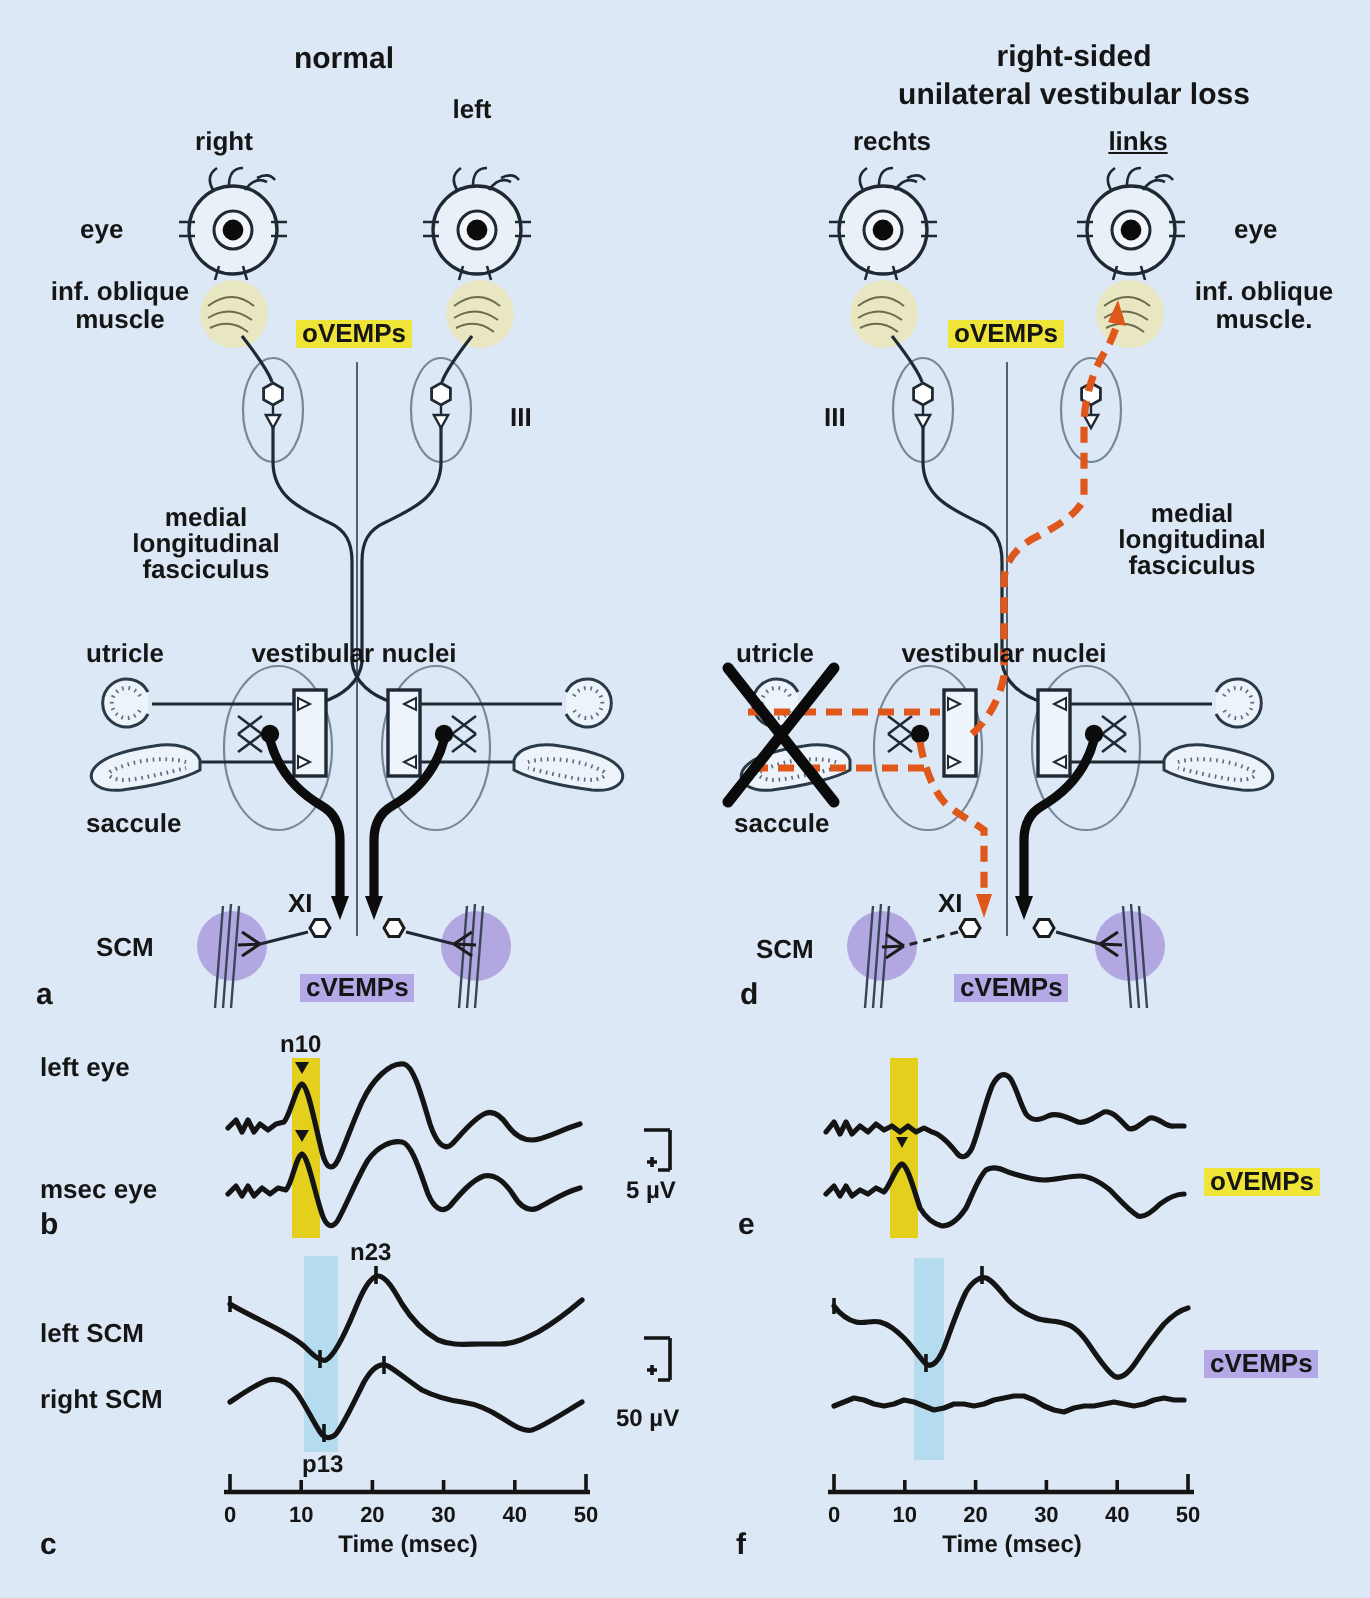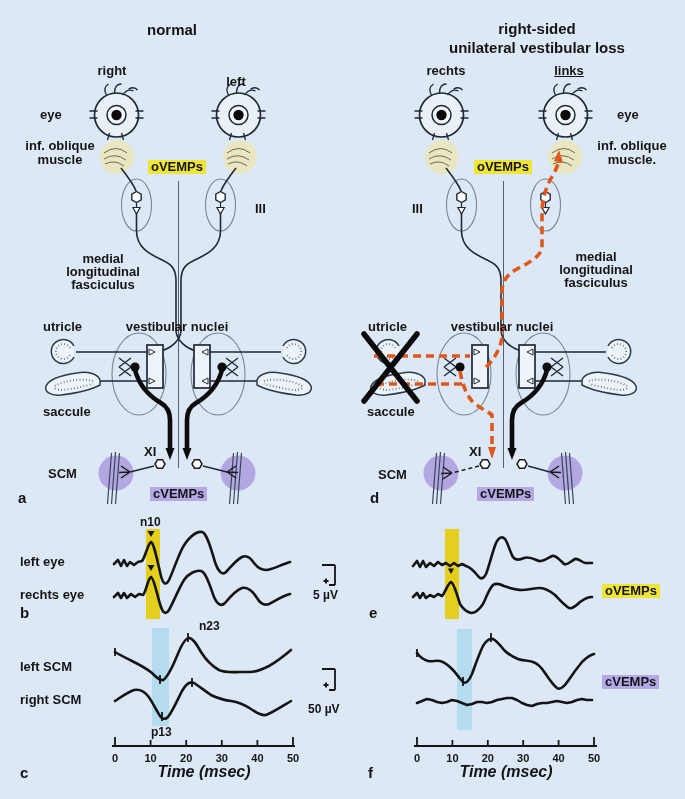--- a/index.html
+++ b/index.html
@@ -3,21 +3,21 @@
 <meta charset="utf-8">
 <style>
   html,body{margin:0;padding:0;}
   .figure{position:relative;width:685px;height:799px;background:#dce8f5;overflow:hidden;
           font-family:"Liberation Sans","DejaVu Sans",sans-serif;}
   .lbl{position:absolute;font-weight:bold;font-size:13px;line-height:14px;color:#151515;white-space:nowrap;}
   .ctr{text-align:center;}
   .title{font-size:15px;line-height:19px;}
   .panel-letter{font-size:15px;}
   .tick{font-size:11px;width:20px;text-align:center;}
-  .axis-label{font-size:16px;font-style:italic;}
+  .axis-label{font-size:12px;}
   .small{font-size:12px;}
   .hl-y{background:#efe438;padding:0 3px;margin-top:16px;}
   .hl-p{background:#b4a8e6;padding:0 3px;}
   svg{position:absolute;left:0;top:0;}
   .thin{stroke:#1f2933;stroke-width:1.6;fill:none;}
   .hair{stroke:#53616e;stroke-width:1;fill:none;}
   .conn{stroke:#1f2933;stroke-width:1.5;fill:none;}
   .thick{stroke:#0c0c0c;stroke-width:4.6;fill:none;stroke-linejoin:round;}
   .trace{stroke:#141414;stroke-width:2.6;fill:none;stroke-linecap:round;stroke-linejoin:round;}
   .tickmark{stroke:#141414;stroke-width:1.8;fill:none;}
@@ -205,21 +205,21 @@
   </g>
 </svg>
 
 <div class="lbl title ctr" style="left:112px;top:20px;width:120px;">normal</div>
 <div class="lbl title ctr" style="left:427px;top:19px;width:220px;">
   <span style="display:block">right-sided</span>
   <span style="display:block">unilateral vestibular loss</span>
 </div>
 
 <div class="lbl ctr" style="left:82px;top:64px;width:60px;">right</div>
-<div class="lbl ctr" style="left:206px;top:75px;width:60px;">left</div>
+<div class="lbl ctr" style="left:206px;top:48px;width:60px;">left</div>
 <div class="lbl" style="left:40px;top:108px;">eye</div>
 <div class="lbl ctr" style="left:18px;top:139px;width:84px;">
   <span style="display:block">inf. oblique</span>
   <span style="display:block">muscle</span>
 </div>
 <div class="lbl hl-y" style="left:148px;top:144px;">oVEMPs</div>
 <div class="lbl" style="left:255px;top:202px;">III</div>
 <div class="lbl ctr" style="left:58px;top:252px;width:90px;line-height:13px;">
   <span style="display:block">medial</span>
   <span style="display:block">longitudinal</span>
@@ -248,29 +248,29 @@
   <span style="display:block">fasciculus</span>
 </div>
 <div class="lbl" style="left:368px;top:320px;">utricle</div>
 <div class="lbl ctr" style="left:440px;top:320px;width:124px;">vestibular nuclei</div>
 <div class="lbl" style="left:367px;top:405px;">saccule</div>
 <div class="lbl" style="left:469px;top:445px;">XI</div>
 <div class="lbl" style="left:378px;top:468px;">SCM</div>
 <div class="lbl hl-p" style="left:477px;top:487px;">cVEMPs</div>
 <div class="lbl panel-letter" style="left:370px;top:491px;">d</div>
 
-<div class="lbl" style="left:20px;top:555px;">left eye</div>
-<div class="lbl" style="left:20px;top:588px;">rechts eye</div>
+<div class="lbl" style="left:20px;top:527px;">left eye</div>
+<div class="lbl" style="left:20px;top:588px;">msec eye</div>
 <div class="lbl small" style="left:140px;top:515px;">n10</div>
 <div class="lbl small" style="left:313px;top:588px;">5 µV</div>
 <div class="lbl panel-letter" style="left:20px;top:606px;">b</div>
 
 <div class="lbl" style="left:20px;top:660px;">left SCM</div>
 <div class="lbl" style="left:20px;top:693px;">right SCM</div>
-<div class="lbl small" style="left:175px;top:619px;margin-left:24px;">n23</div>
+<div class="lbl small" style="left:175px;top:619px;">n23</div>
 <div class="lbl small" style="left:151px;top:725px;">p13</div>
 <div class="lbl small" style="left:308px;top:702px;">50 µV</div>
 <div class="lbl tick" style="left:105px;top:751px;">0</div>
 <div class="lbl tick" style="left:140.6px;top:751px;">10</div>
 <div class="lbl tick" style="left:176.2px;top:751px;">20</div>
 <div class="lbl tick" style="left:211.8px;top:751px;">30</div>
 <div class="lbl tick" style="left:247.4px;top:751px;">40</div>
 <div class="lbl tick" style="left:283px;top:751px;">50</div>
 <div class="lbl axis-label ctr" style="left:154px;top:765px;width:100px;">Time (msec)</div>
 <div class="lbl panel-letter" style="left:20px;top:766px;">c</div>

